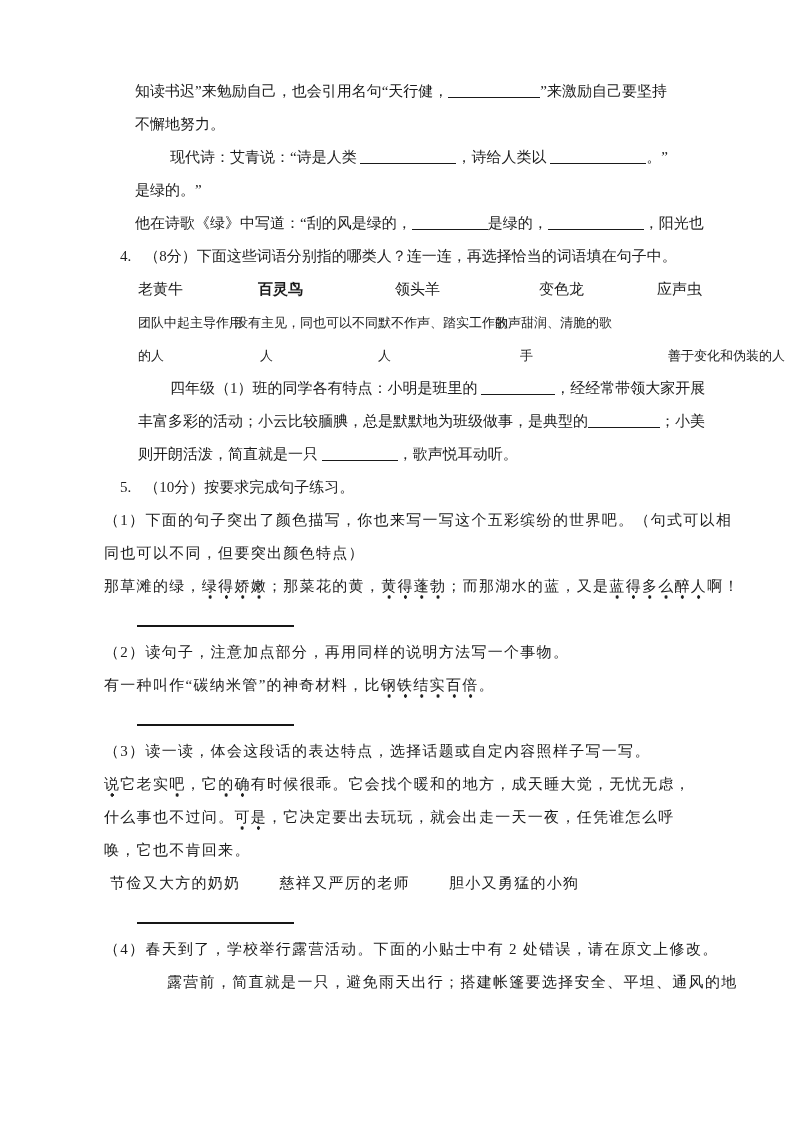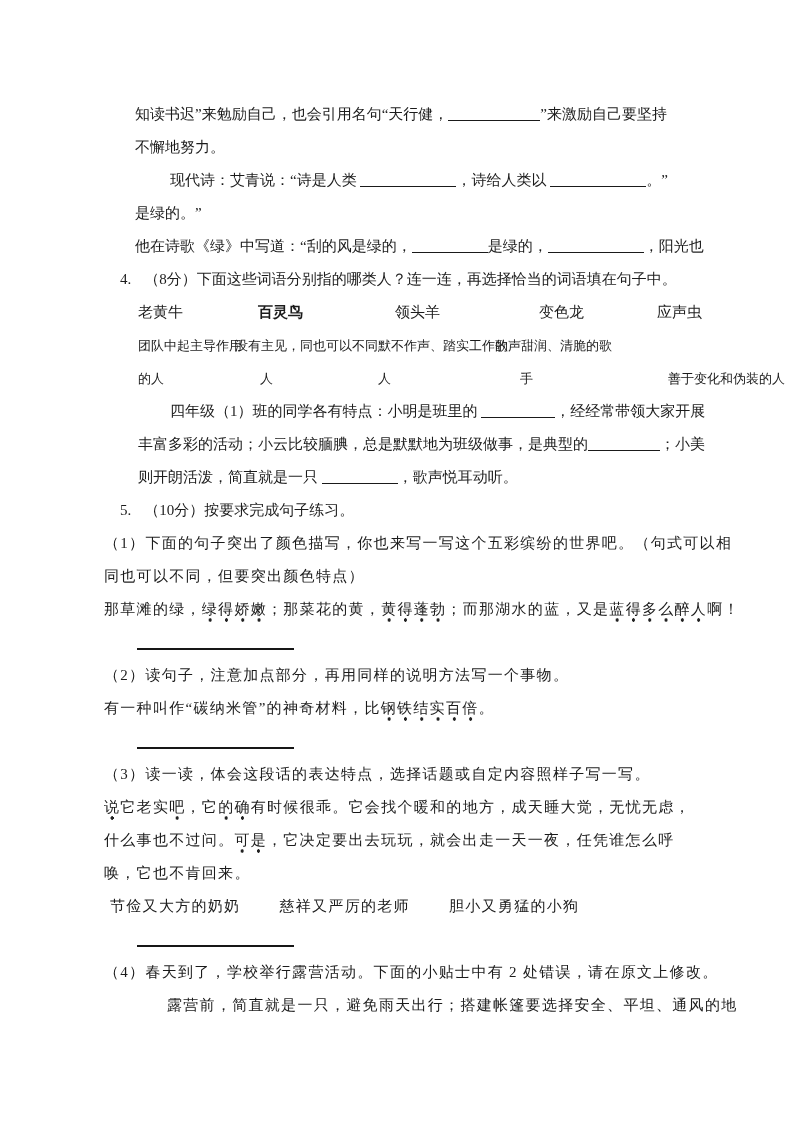--- a/index.html
+++ b/index.html
@@ -1,21 +1,21 @@
 <!DOCTYPE html>
 <html><head>
 <meta charset="utf-8">
 <style>
   html,body{margin:0;padding:0;}
   body{
     width:793px;height:1122px;background:#ffffff;overflow:hidden;
     font-family:"Liberation Serif","DejaVu Serif",serif;
     color:#1b1b1b;font-size:15px;
   }
-  .doc{position:relative;padding-top:98px;width:793px;}
+  .doc{position:relative;padding-top:75px;width:793px;}
   .ln{line-height:33px;min-height:33px;white-space:nowrap;}
   
   .m1{margin-left:135px;}                    
   .m1b{margin-left:138px;}
   .m2{margin-left:104px;letter-spacing:1.3px;} 
   .ind35{text-indent:35px;}
   .ind32{text-indent:32px;}
   .ind63{text-indent:63px;}
   .qhead{margin-left:120px;}
   .qprompt{margin-left:13px;}

